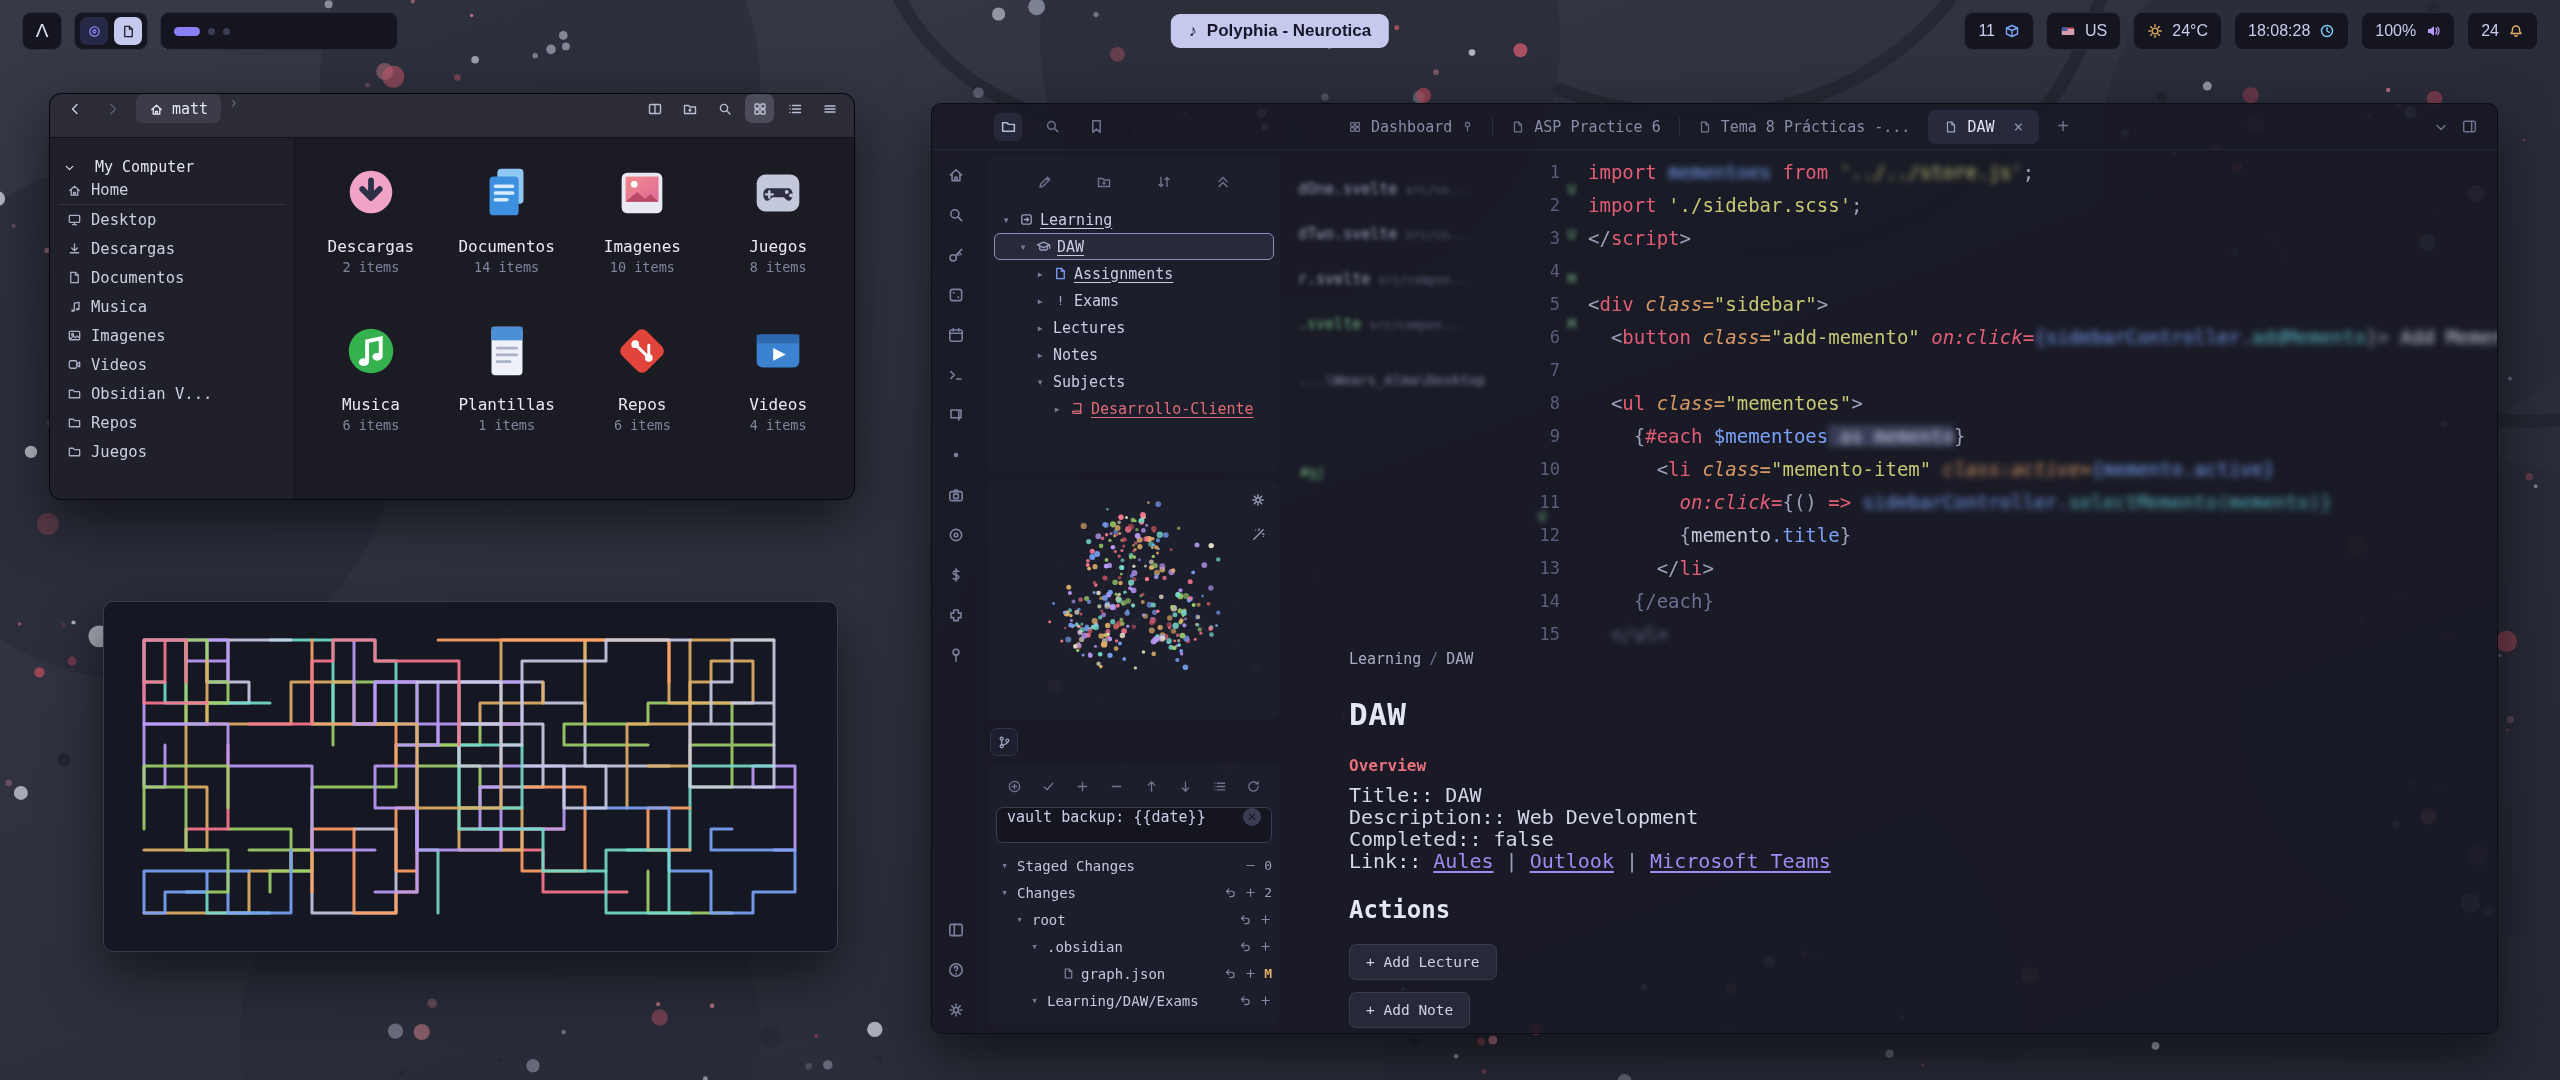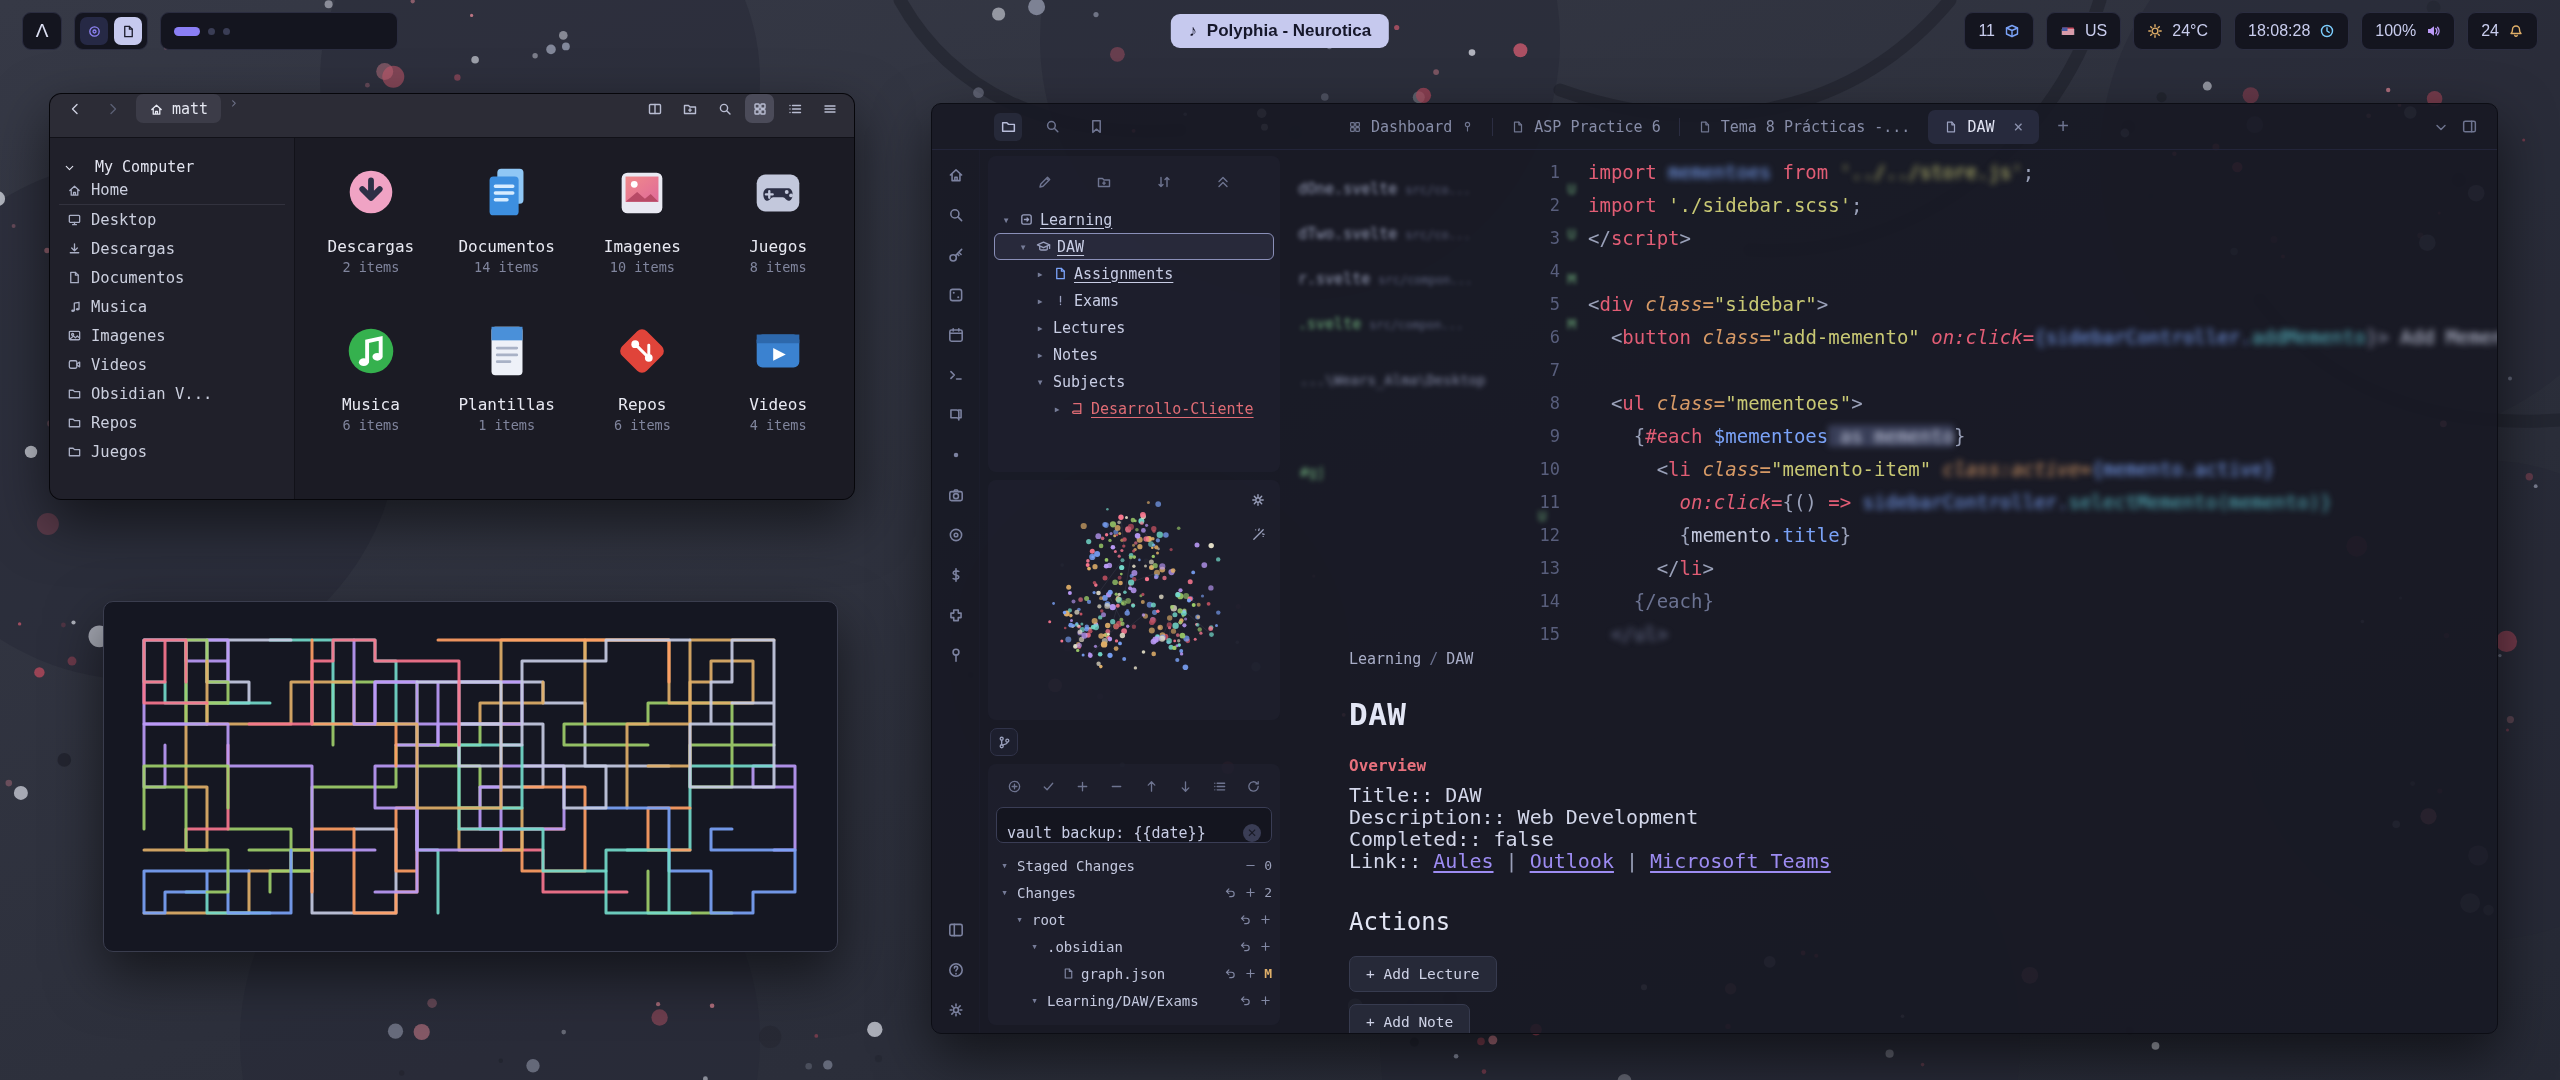--- a/index.html
+++ b/index.html
@@ -79,21 +79,21 @@
 .tree-row .chev{width:14px;color:#767c98;font-size:12px;text-align:center;flex:none}
 .tree-row.selected{border-color:#8a8fb8;background:rgba(120,126,170,.12)}
 .tree-row.red{color:#e06c75}
 .tree-row .tlabel.u{text-decoration:underline;text-underline-offset:3px}
 .graphpanel{margin-top:8px;height:240px;position:relative;flex:none;overflow:hidden}
 .gbtn{position:absolute;right:10px;width:24px;height:24px;border:none;background:transparent;color:#9aa0bc;display:flex;align-items:center;justify-content:center;cursor:pointer}
 .side-fab{width:28px;height:28px;border-radius:7px;background:#1d1f2e;border:1px solid #303349;color:#9aa0bc;margin:8px 0 0 2px;display:flex;align-items:center;justify-content:center;cursor:pointer;flex:none}
 .gitpanel{margin-top:8px;flex:1;min-height:0;padding:8px;display:flex;flex-direction:column}
 .git-toolbar{display:flex;justify-content:space-between;padding:2px 6px 9px}
 .git-toolbar .hicon{width:24px;height:24px}
-.commit-input{height:36px;background:#14151f;border:1px solid #3a3d55;border-radius:7px;display:flex;align-items:flex-end;gap:8px;padding:0 10px;font-size:15px;color:#c9cee6;cursor:text}
+.commit-input{height:36px;background:#14151f;border:1px solid #3a3d55;border-radius:7px;display:flex;align-items:flex-start;gap:8px;padding:0 10px;font-size:15px;color:#c9cee6;cursor:text}
 .commit-input .ctext{flex:1;white-space:nowrap;overflow:hidden}
 .cclear{width:18px;height:18px;border-radius:50%;background:#3a3d55;color:#181925;border:none;font-size:12px;line-height:18px;text-align:center;cursor:pointer}
 .git-rows{margin-top:9px;overflow:hidden}
 .git-row{height:27px;display:flex;align-items:center;gap:6px;font-size:14px;color:#c3c8de;cursor:pointer}
 .git-row .chev{width:13px;color:#767c98;font-size:11px;text-align:center;flex:none}
 .git-right{margin-left:auto;display:flex;align-items:center;gap:7px;color:#8288a4}
 .git-right .cnt{color:#9ba0ba;font-size:13px}
 .git-right .mod{color:#e0b06a;font-size:13px;font-weight:bold}
 
 .ob-main{flex:1;position:relative;overflow:hidden;min-width:0}
@@ -121,21 +121,21 @@
 .ob-note{position:absolute;left:61px;top:500px;right:60px}
 .crumb{font-size:15px;color:#a9aec8}
 .crumb .cpart{cursor:pointer}
 .crumb .csep{color:#6b7190;margin:0 8px}
 .ob-note h1{font-size:31px;color:#e3e6f5;margin-top:28px;font-weight:bold;letter-spacing:.5px}
 .ov{margin-top:24px;font-size:16px;color:#e8717d;font-weight:bold}
 .nfields{margin-top:9px}
 .nfield{font-size:20px;line-height:22px;color:#d3d7ea}
 .flink{color:#9d8cf2;text-decoration:underline;text-underline-offset:3px;cursor:pointer}
 .fsep{color:#9aa0ba}
-.ob-note h2{font-size:24px;color:#e3e6f5;margin-top:36px;font-weight:normal}
+.ob-note h2{font-size:24px;color:#e3e6f5;margin-top:24px;font-weight:bold}
 .nbtns{margin-top:20px;display:flex;flex-direction:column;align-items:flex-start;gap:12px}
 .nbtn{background:#262938;border:1px solid #373b4f;border-radius:7px;color:#ced2e6;font-size:14.5px;padding:9px 16px;cursor:pointer;font-family:inherit}
 </style>
 </head>
 <body>
 
 <div class="wallpaper">
     <svg id="wp-svg" width="2560" height="1080">
       <circle cx="140" cy="420" r="260" fill="#262835" opacity="0.5"></circle>
       <circle cx="540" cy="80" r="220" fill="#262835" opacity="0.5"></circle>

